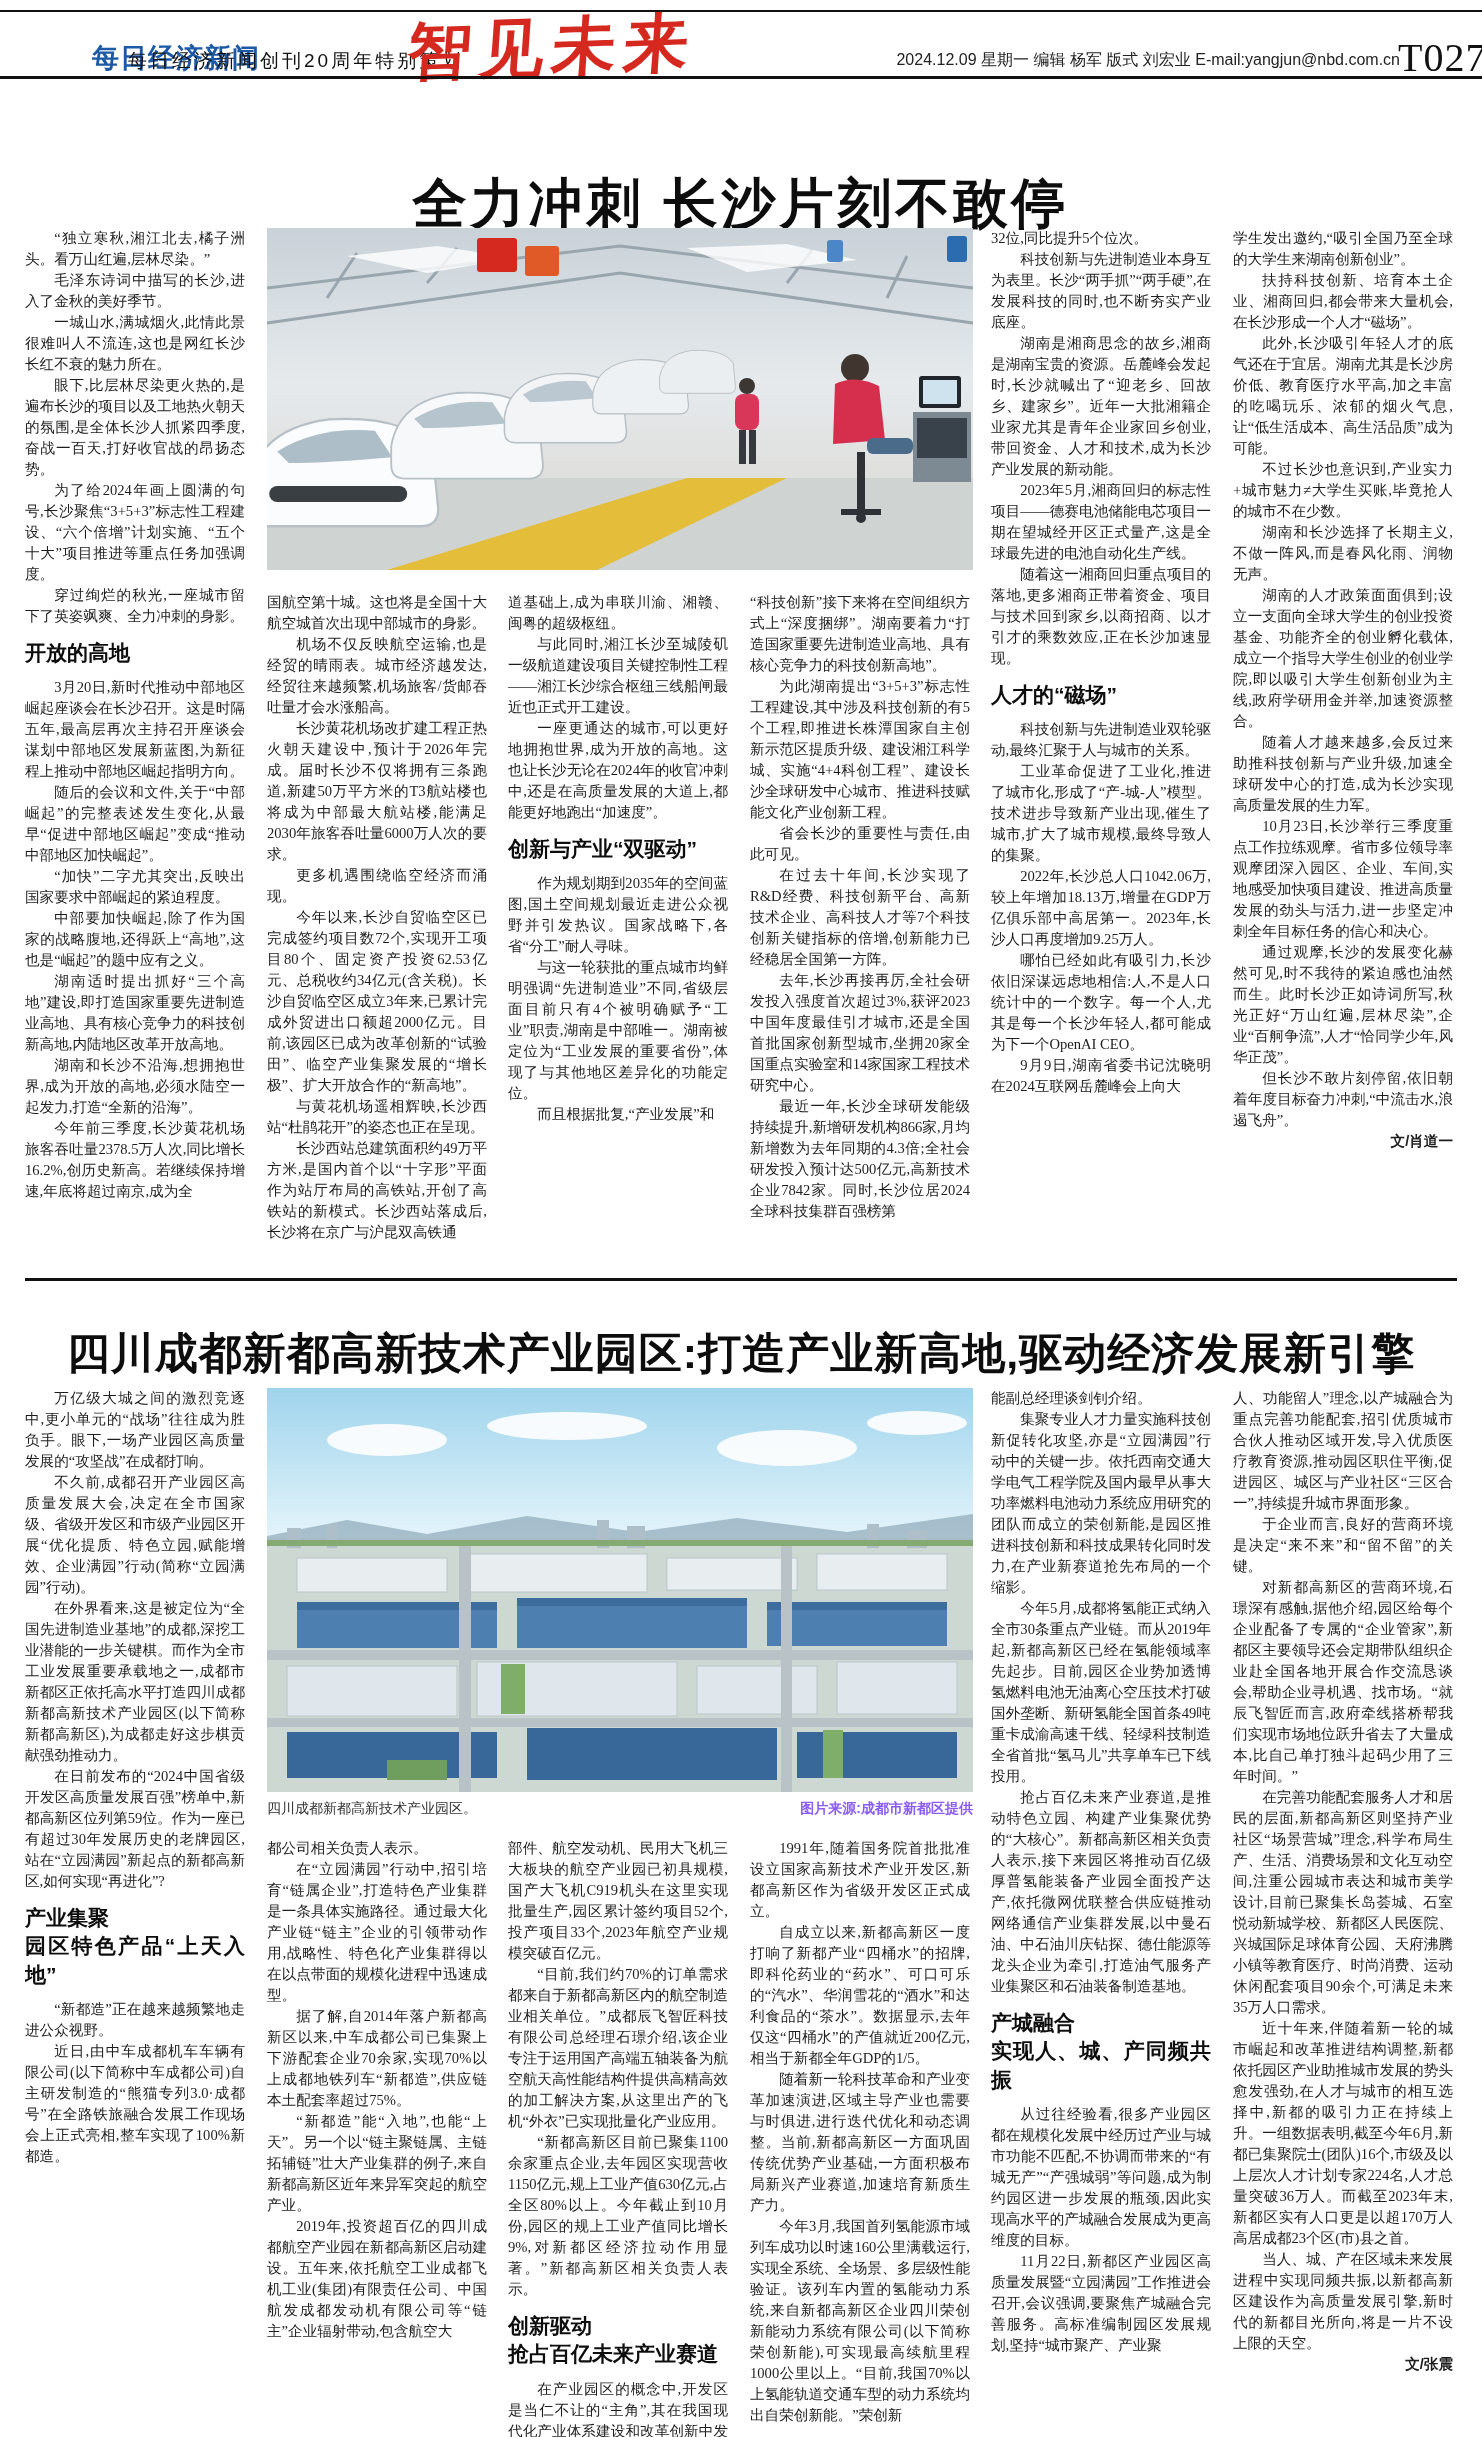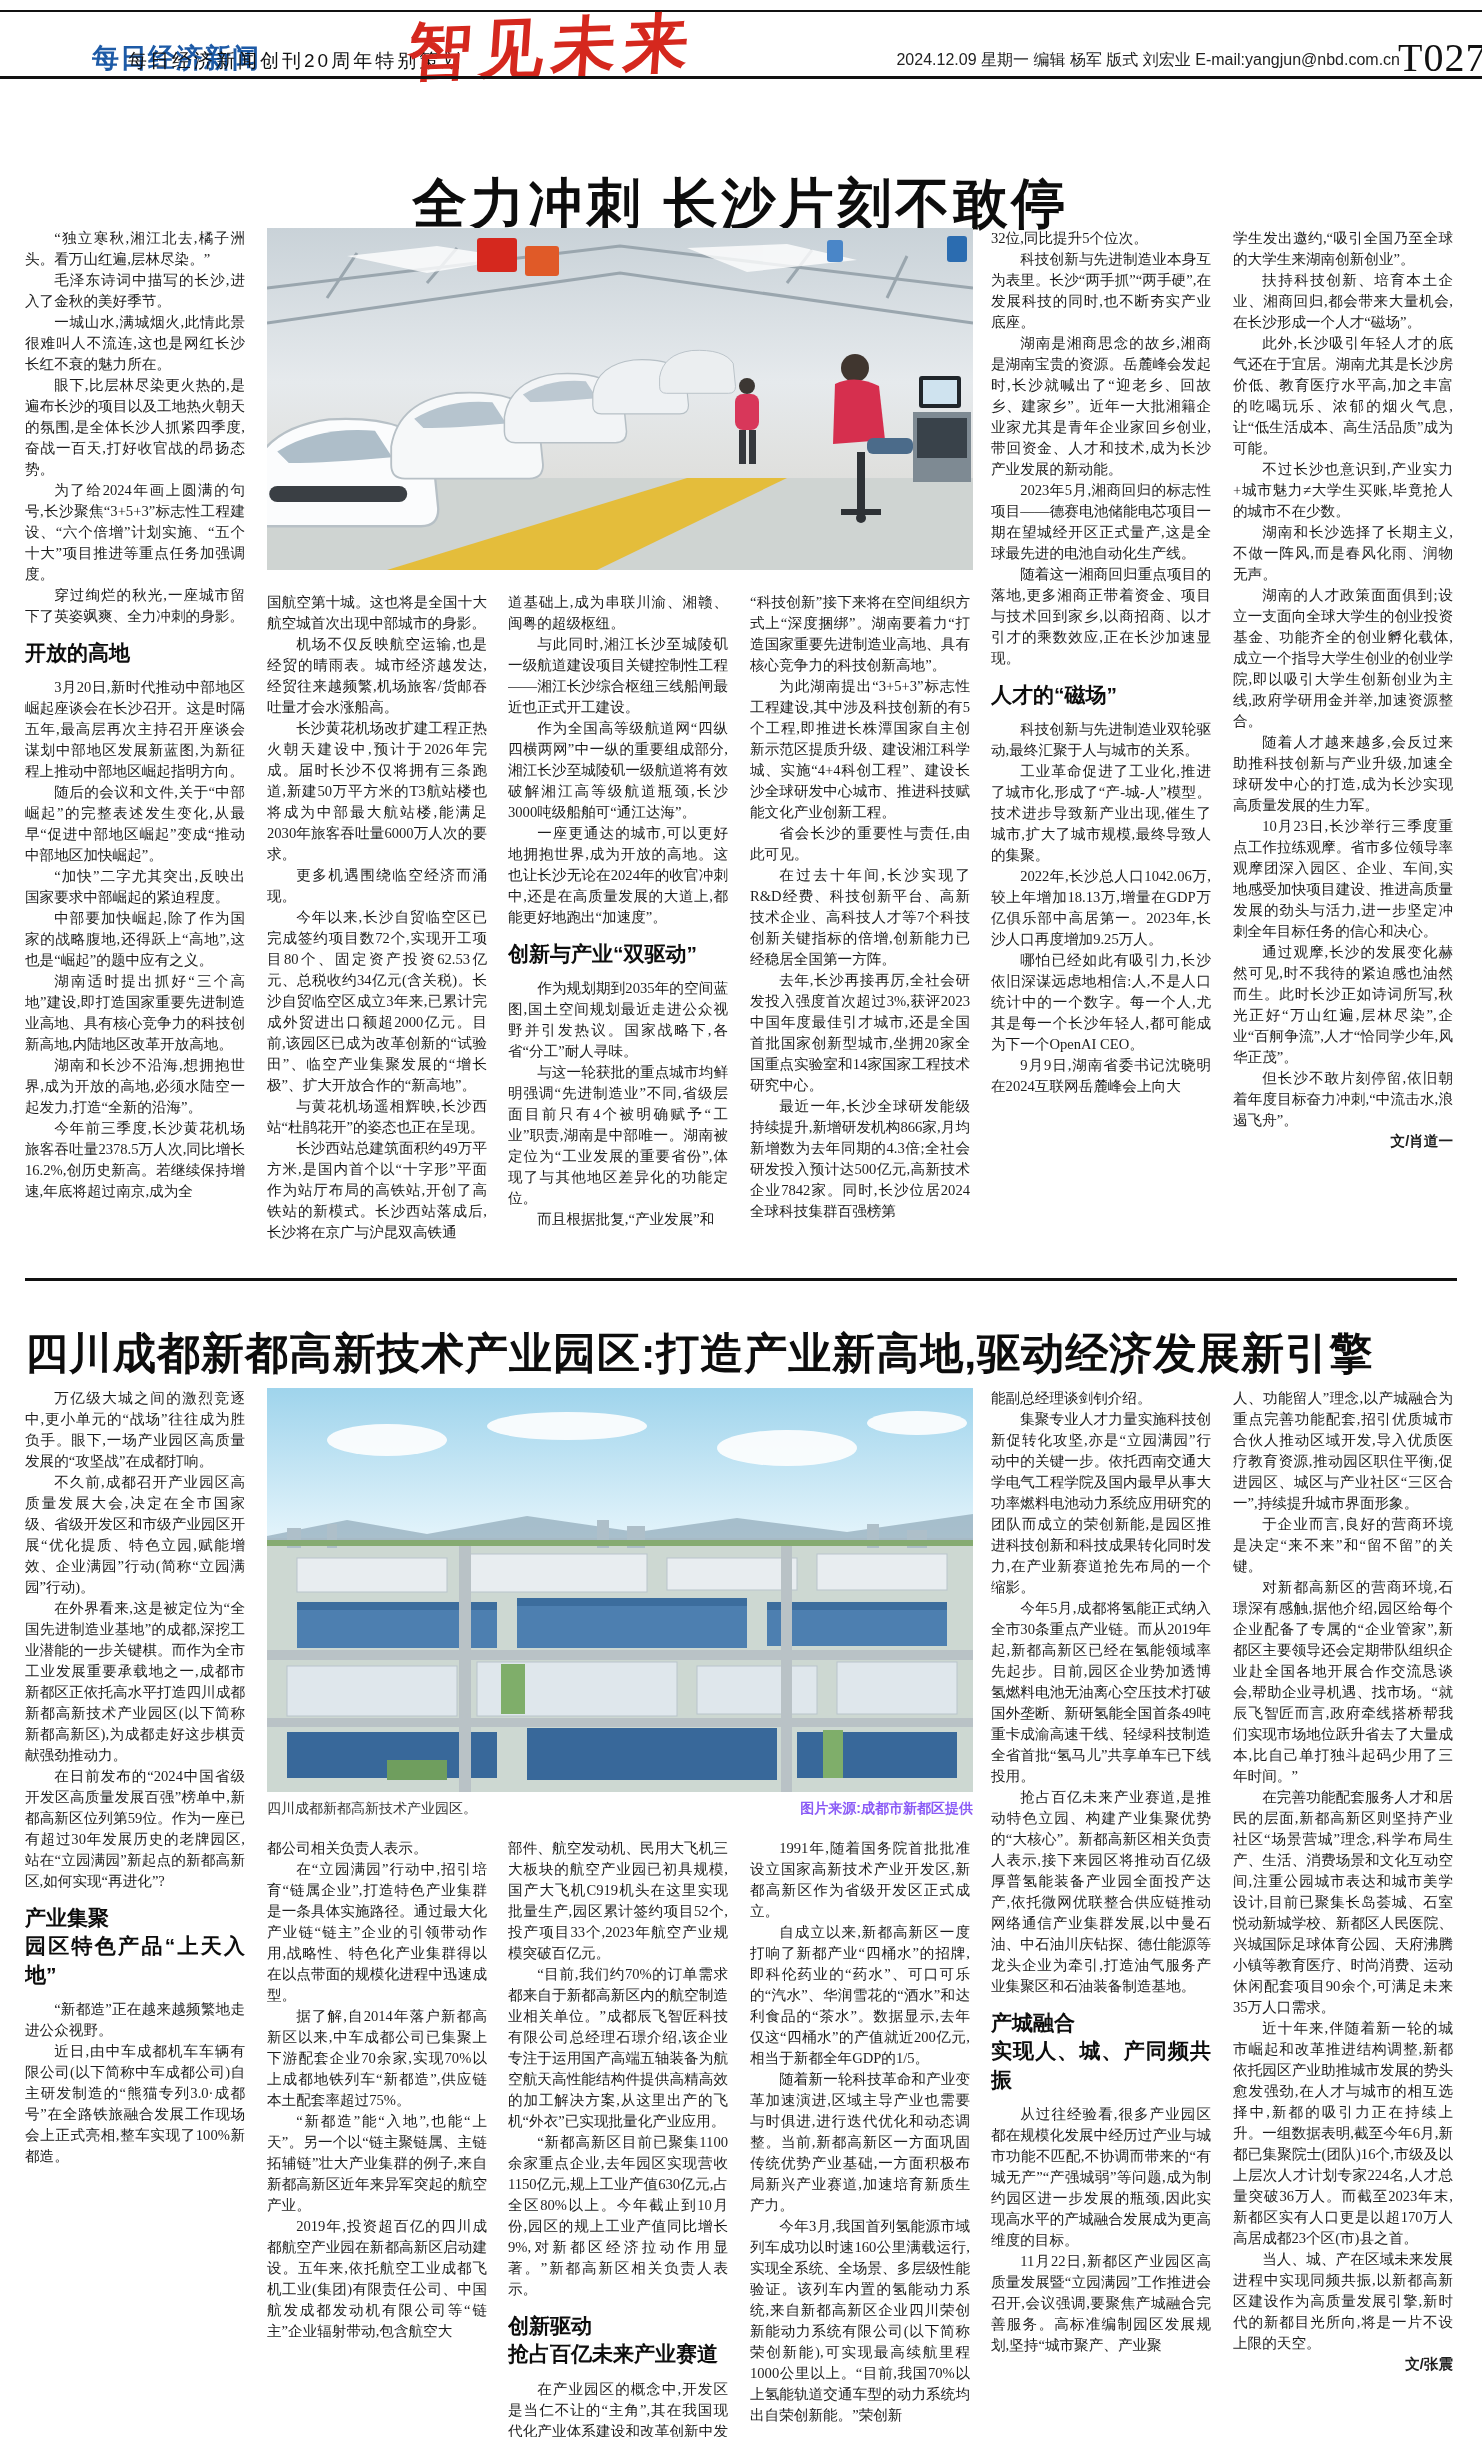--- a/index.html
+++ b/index.html
@@ -18,21 +18,21 @@
                font-family:"DejaVu Serif",serif;}
   .dateline{left:760px;top:50px;width:640px;text-align:right;font-size:16px;
             font-family:"Liberation Sans",sans-serif;color:#222;}
   .pageno{left:1398px;top:34px;font-family:"Liberation Serif",serif;font-size:40px;
           letter-spacing:1px;color:#111;}
   
   .headline1{left:25px;top:132px;width:1432px;text-align:center;font-size:54px;
              font-weight:700;font-family:"Liberation Sans",sans-serif;color:#0d0d0d;
              letter-spacing:4px;white-space:nowrap;}
   .divider{left:25px;top:1278px;width:1432px;height:3px;background:#111;}
-  .headline2{left:25px;top:1296px;width:1432px;text-align:left;font-size:43px;
+  .headline2{left:25px;top:1296px;width:1432px;text-align:center;font-size:43px;
              font-weight:900;font-family:"Liberation Sans",sans-serif;color:#0d0d0d;
              letter-spacing:1px;white-space:nowrap;}
   
   .col{width:220px;overflow:hidden;font-size:14.6px;line-height:21px;
        text-align:justify;color:#1d1d1d;}
   .col p{margin:0;text-indent:2em;}
   .col p.ni{text-indent:0;}
   .sec-head{font-family:"Liberation Sans",sans-serif;font-weight:700;color:#0d0d0d;
             font-size:21px;line-height:1.35;margin:12px 0 10px;text-indent:0;}
   .byline{text-align:right;font-weight:bold;font-family:"Liberation Sans",sans-serif;
@@ -159,21 +159,20 @@
     <p>机场不仅反映航空运输,也是经贸的晴雨表。城市经济越发达,经贸往来越频繁,机场旅客/货邮吞吐量才会水涨船高。</p>
     <p>长沙黄花机场改扩建工程正热火朝天建设中,预计于2026年完成。届时长沙不仅将拥有三条跑道,新建50万平方米的T3航站楼也将成为中部最大航站楼,能满足2030年旅客吞吐量6000万人次的要求。</p>
     <p>更多机遇围绕临空经济而涌现。</p>
     <p>今年以来,长沙自贸临空区已完成签约项目数72个,实现开工项目80个、固定资产投资62.53亿元、总税收约34亿元(含关税)。长沙自贸临空区成立3年来,已累计完成外贸进出口额超2000亿元。目前,该园区已成为改革创新的“试验田”、临空产业集聚发展的“增长极”、扩大开放合作的“新高地”。</p>
     <p>与黄花机场遥相辉映,长沙西站“杜鹃花开”的姿态也正在呈现。</p>
     <p>长沙西站总建筑面积约49万平方米,是国内首个以“十字形”平面作为站厅布局的高铁站,开创了高铁站的新模式。长沙西站落成后,长沙将在京广与沪昆双高铁通</p>
   </div>
 <div class="abs col a1-short cx3">
     <p class="ni">道基础上,成为串联川渝、湘赣、闽粤的超级枢纽。</p>
     <p>与此同时,湘江长沙至城陵矶一级航道建设项目关键控制性工程——湘江长沙综合枢纽三线船闸最近也正式开工建设。</p>
-    <p>作为全国高等级航道网“四纵四横两网”中一纵的重要组成部分,湘江长沙至城陵矶一级航道将有效破解湘江高等级航道瓶颈,长沙3000吨级船舶可“通江达海”。</p>
     <p>一座更通达的城市,可以更好地拥抱世界,成为开放的高地。这也让长沙无论在2024年的收官冲刺中,还是在高质量发展的大道上,都能更好地跑出“加速度”。</p>
     <div class="sec-head">创新与产业“双驱动”</div>
     <p>作为规划期到2035年的空间蓝图,国土空间规划最近走进公众视野并引发热议。国家战略下,各省“分工”耐人寻味。</p>
     <p>与这一轮获批的重点城市均鲜明强调“先进制造业”不同,省级层面目前只有4个被明确赋予“工业”职责,湖南是中部唯一。湖南被定位为“工业发展的重要省份”,体现了与其他地区差异化的功能定位。</p>
     <p>而且根据批复,“产业发展”和</p>
   </div>
 <div class="abs col a1-short cx4">
     <p class="ni">“科技创新”接下来将在空间组织方式上“深度捆绑”。湖南要着力“打造国家重要先进制造业高地、具有核心竞争力的科技创新高地”。</p>
     <p>为此湖南提出“3+5+3”标志性工程建设,其中涉及科技创新的有5个工程,即推进长株潭国家自主创新示范区提质升级、建设湘江科学城、实施“4+4科创工程”、建设长沙全球研发中心城市、推进科技赋能文化产业创新工程。</p>
     <p>省会长沙的重要性与责任,由此可见。</p>

